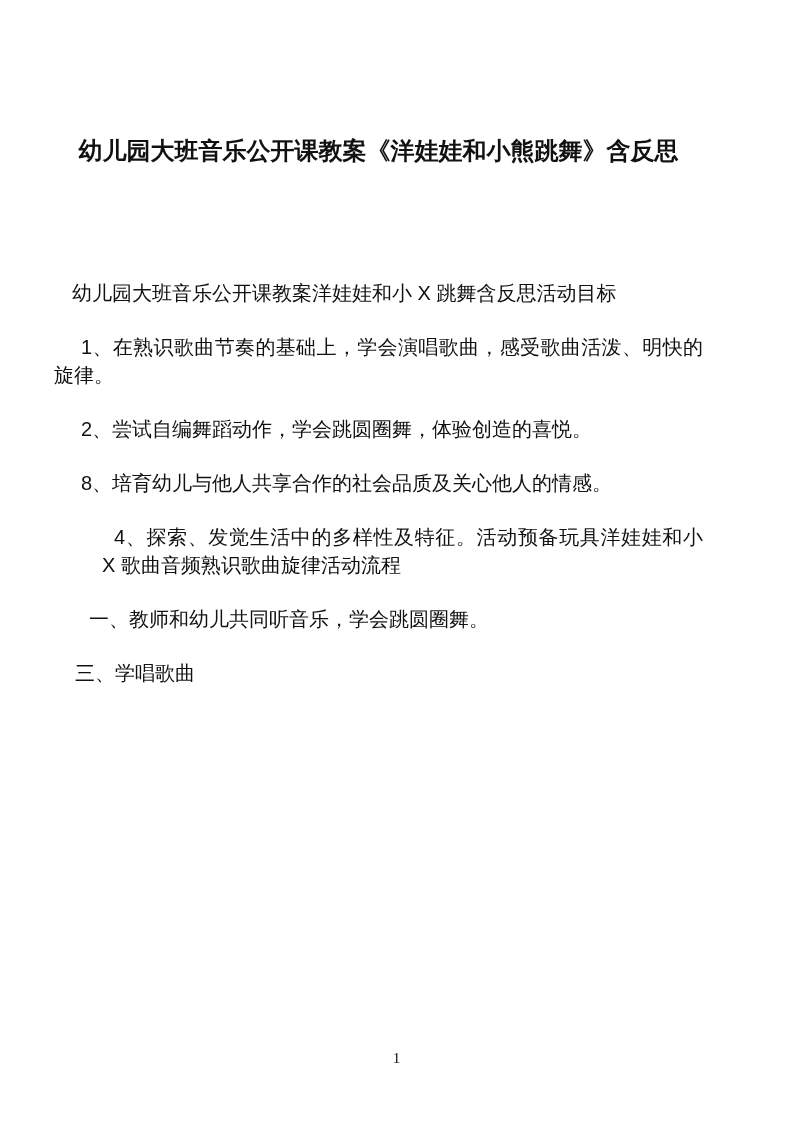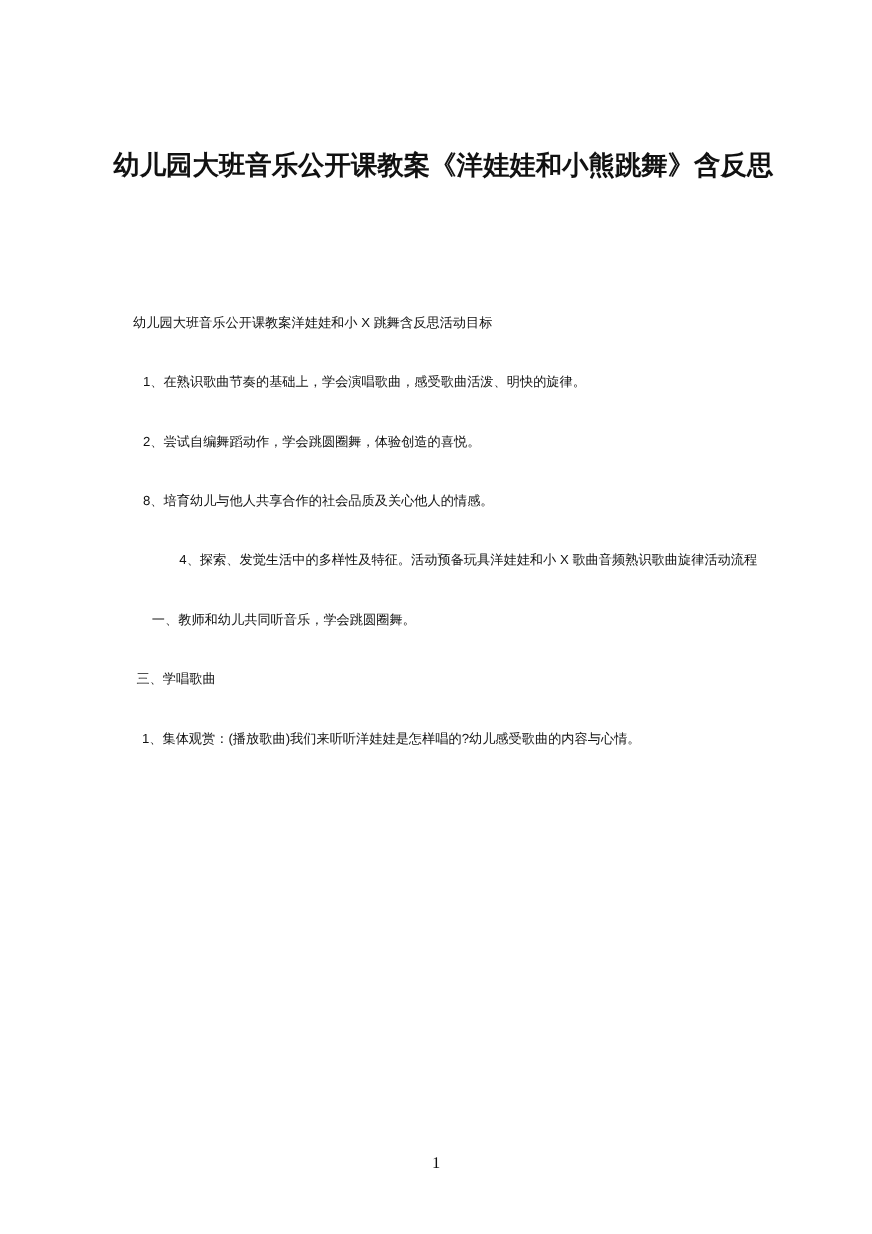--- a/index.html
+++ b/index.html
@@ -9,32 +9,32 @@
   }
   .page {
     position: relative;
     width: 793px;
     height: 1122px;
     margin: 0 auto;
     background: #ffffff;
     color: #111111;
     font-family: "Liberation Sans", sans-serif;
     box-sizing: border-box;
-    padding: 136px 90px 0 103px;
+    padding: 136px 90px 0 54px;
     overflow: hidden;
   }
   .doc-title {
     font-size: 24px;
     font-weight: bold;
     line-height: 30px;
     text-align: center;
     margin: 0 0 113px 0;
   }
   .para {
-    font-size: 12px;
+    font-size: 20px;
     line-height: 28px;
     margin: 0 0 26px 0;
     white-space: pre-wrap;
     text-align: justify;
   }
   .i12 { text-indent: 12px; margin-left: 48px; }
   .i18 { text-indent: 18px; }
   .i21 { text-indent: 21px; }
   .i23 { text-indent: 23px; }
   .i26 { text-indent: 26px; }
@@ -67,18 +67,17 @@
 
   <p class="para i27">8、培育幼儿与他人共享合作的社会品质及关心他人的情感。</p>
 
   <p class="para i12">4、探索、发觉生活中的多样性及特征。活动预备玩具洋娃娃和小 X 歌曲音频熟识歌曲旋律活动流程</p>
 
   <p class="para i35">一、教师和幼儿共同听音乐，学会跳圆圈舞。</p>
 
 
   <p class="para i21">三、学唱歌曲</p>
 
-  <p class="para i26">1、集体观赏：(播放歌曲)我们来听听洋娃娃是怎样唱的?幼儿感受歌曲的内容与心情。</p>
 
 
   <div class="page-footer">1</div>
 
 </div>
 
 </body></html>

